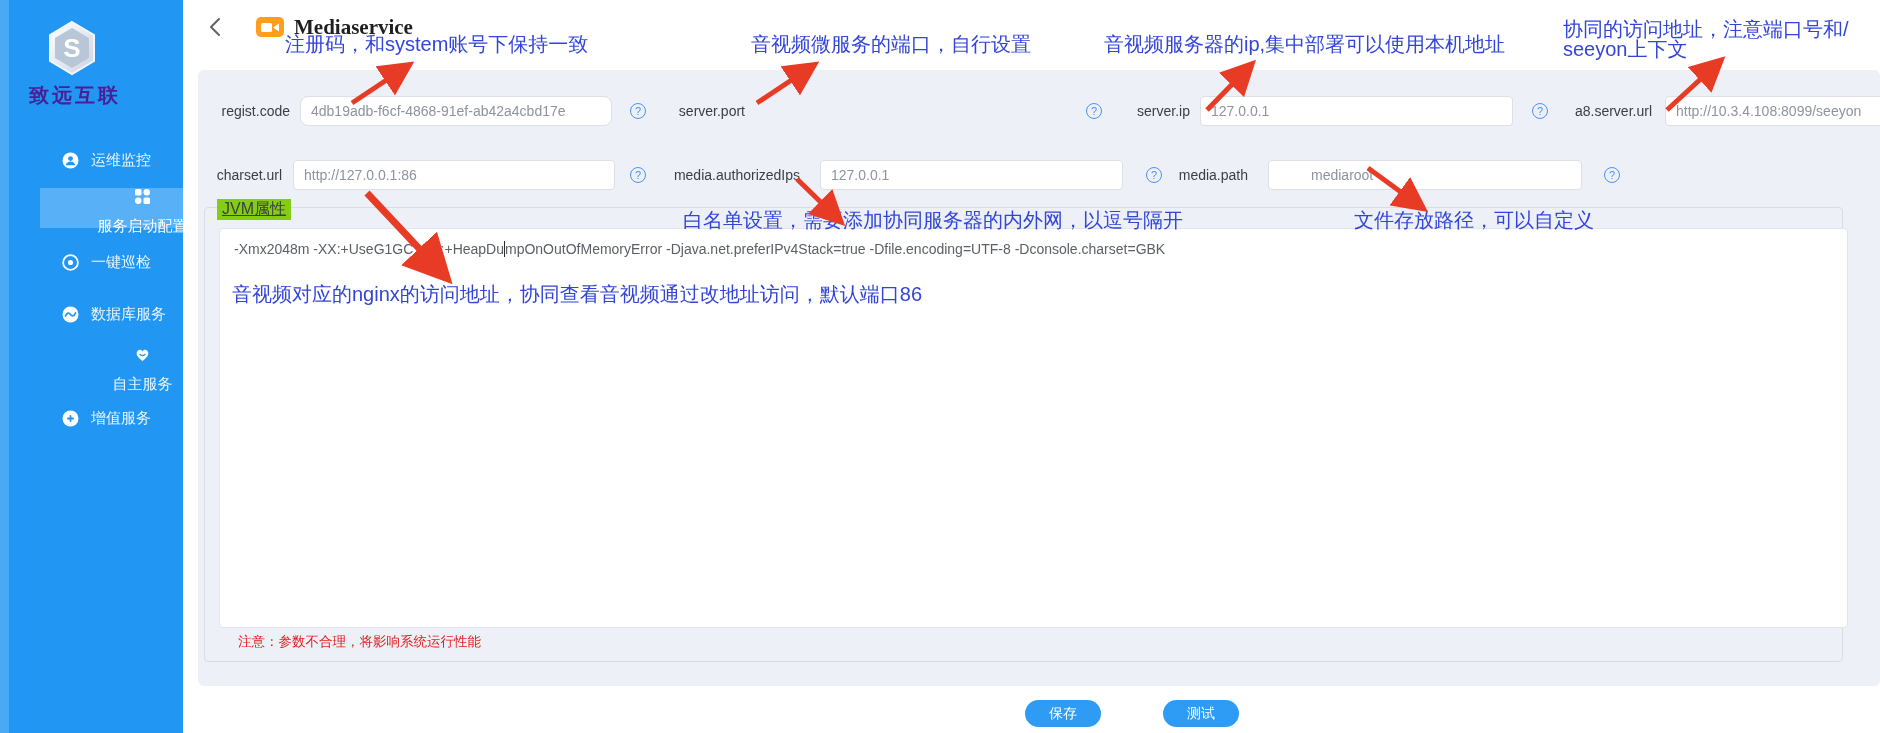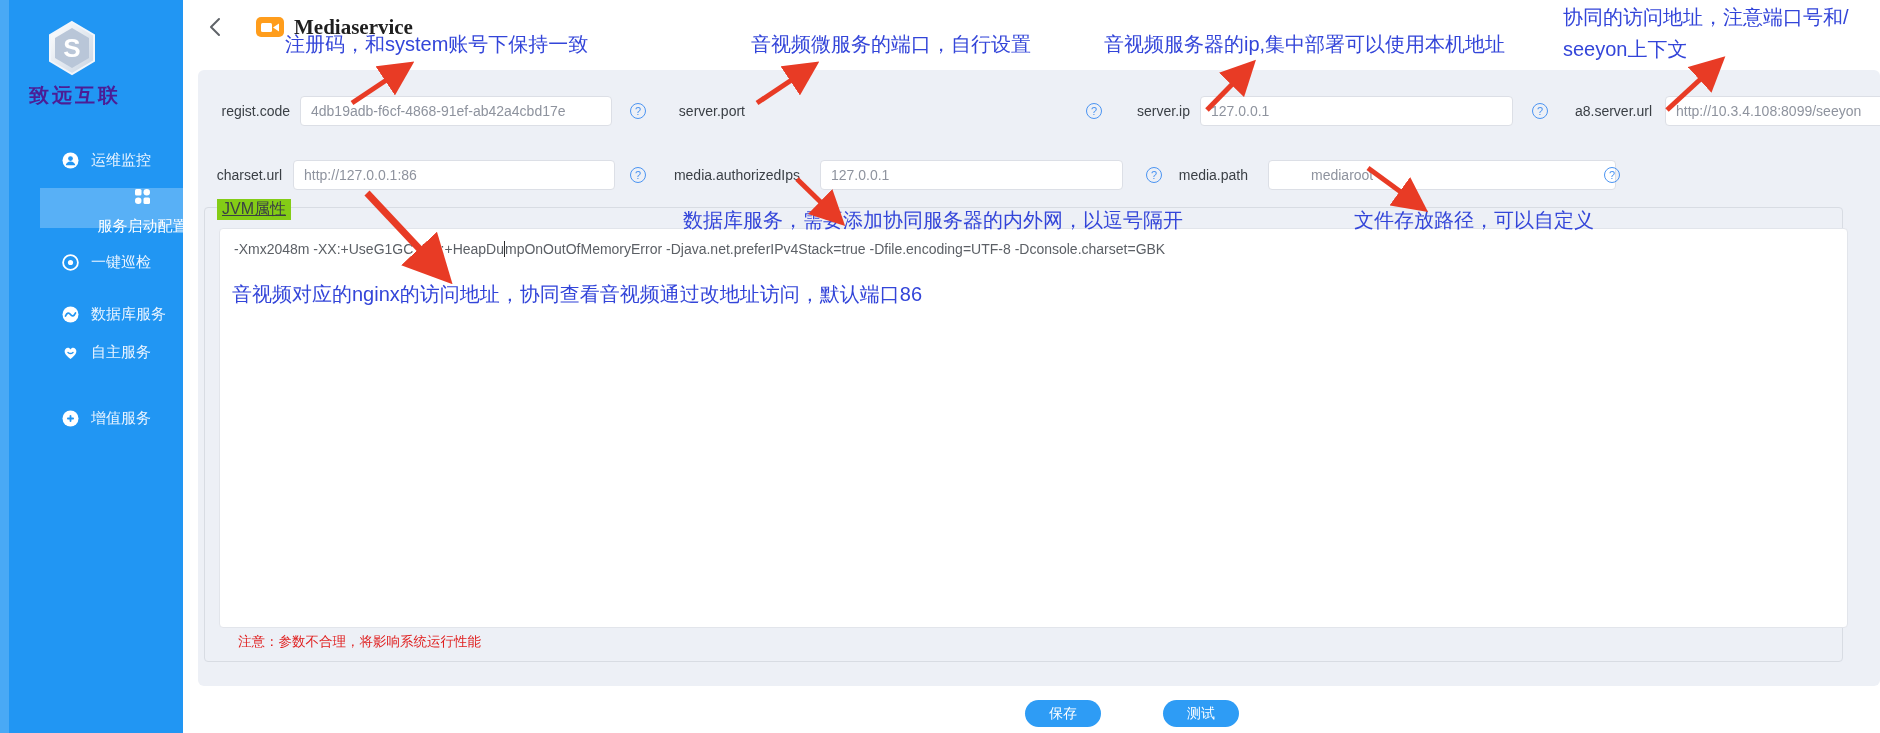--- a/index.html
+++ b/index.html
@@ -110,21 +110,21 @@
         </svg>
         <span>一键巡检</span>
       </div>
       <div class="nav-item" style="top:294px;">
         <svg class="nav-icon" viewBox="0 0 17 17">
           <circle cx="8.5" cy="8.5" r="8" fill="#ffffff"></circle>
           <path d="M3.5,10 C5,6.5 7,6.5 8.5,8.5 C10,10.5 12,10.5 13.5,7" fill="none" stroke="#2196f3" stroke-width="1.8" stroke-linecap="round"></path>
         </svg>
         <span>数据库服务</span>
       </div>
-      <div class="nav-item" style="top:332px;">
+      <div class="nav-item" style="top:346px;flex-direction:column;">
         <svg class="nav-icon" viewBox="0 0 17 17">
           <path d="M8.5,15 C3,11 1.5,7.5 3.5,5 C5,3.2 7.5,3.6 8.5,5.4 C9.5,3.6 12,3.2 13.5,5 C15.5,7.5 14,11 8.5,15 z" fill="#ffffff"></path>
           <path d="M6,8.5 q2.5,2.2 5,0" fill="none" stroke="#2196f3" stroke-width="1.4" stroke-linecap="round"></path>
         </svg>
         <span>自主服务</span>
       </div>
       <div class="nav-item" style="top:398px;">
         <svg class="nav-icon" viewBox="0 0 17 17">
           <circle cx="8.5" cy="8.5" r="8" fill="#ffffff"></circle>
           <rect x="5" y="7.6" width="7" height="1.8" rx="0.9" fill="#2196f3"></rect>
@@ -143,21 +143,21 @@
     <svg class="video-icon" viewBox="0 0 28 22">
       <rect x="0" y="1" width="28" height="20" rx="5" fill="#ff9d1c"></rect>
       <rect x="5" y="7" width="11" height="9" rx="1.5" fill="#ffffff"></rect>
       <polygon points="17,11.5 23,7.5 23,15.5" fill="#ffffff"></polygon>
     </svg>
     <h1 class="page-title">Mediaservice</h1>
 
     <section class="panel"></section>
 
     <label class="f-label" style="left:-13px; top:96px; width:120px;">regist.code</label>
-    <input class="f-input" style="left: 117px; top: 96px; width: 312px;" value="4db19adb-f6cf-4868-91ef-ab42a4cbd17e">
+    <input class="f-input" style="left: 117px; top: 96px; width: 312px; border-radius: 8px;" value="4db19adb-f6cf-4868-91ef-ab42a4cbd17e">
     <span class="q-icon" style="left:447px; top:103px;">?</span>
 
     <label class="f-label" style="left:442px; top:96px; width:120px;">server.port</label>
     <span class="q-icon" style="left:903px; top:103px;">?</span>
 
     <label class="f-label" style="left:887px; top:96px; width:120px;">server.ip</label>
     <input class="f-input" style="left: 1017px; top: 96px; width: 313px;" value="127.0.0.1">
     <span class="q-icon" style="left:1349px; top:103px;">?</span>
 
     <label class="f-label" style="left:1385px; top:96px; width:84px;">a8.server.url</label>
@@ -165,39 +165,39 @@
 
     <label class="f-label" style="left:-21px; top:160px; width:120px;">charset.url</label>
     <input class="f-input" style="left: 110px; top: 160px; width: 322px;" value="http://127.0.0.1:86">
     <span class="q-icon" style="left:447px; top:167px;">?</span>
 
     <label class="f-label" style="left:472px; top:160px; width:145px;">media.authorizedIps</label>
     <input class="f-input" style="left: 637px; top: 160px; width: 303px;" value="127.0.0.1">
     <span class="q-icon" style="left:963px; top:167px;">?</span>
 
     <label class="f-label" style="left:945px; top:160px; width:120px;">media.path</label>
-    <input class="f-input" style="left: 1085px; top: 160px; width: 348px; padding-left: 42px;" value="mediaroot">
+    <input class="f-input" style="left: 1085px; top: 160px; width: 314px; padding-left: 42px;" value="mediaroot">
     <span class="q-icon" style="left:1421px; top:167px;">?</span>
 
     <div class="jvm-box">
       <span class="jvm-legend">JVM属性</span>
     </div>
     <div class="jvm-textarea"><span>-Xmx2048m -XX:+UseG1GC -XX:+HeapDu</span><span class="caret"></span><span>mpOnOutOfMemoryError -Djava.net.preferIPv4Stack=true -Dfile.encoding=UTF-8 -Dconsole.charset=GBK</span></div>
     <div class="jvm-warning">注意：参数不合理，将影响系统运行性能</div>
 
     <button class="btn btn-save">保存</button>
     <button class="btn btn-test">测试</button>
   </main>
 
   <div class="ann" style="left:285px; top:31px;">注册码，和system账号下保持一致</div>
   <div class="ann" style="left:751px; top:31px;">音视频微服务的端口，自行设置</div>
   <div class="ann" style="left:1104px; top:31px;">音视频服务器的ip,集中部署可以使用本机地址</div>
-  <div class="ann" style="left:1563px; top:4px;">协同的访问地址，注意端口号和/</div>
+  <div class="ann" style="left:1563px; top:16px;">协同的访问地址，注意端口号和/</div>
   <div class="ann" style="left:1563px; top:36px;">seeyon上下文</div>
-  <div class="ann" style="left:683px; top:207px;">数据库服务，需要添加协同服务器的内外网，以逗号隔开</div>
+  <div class="ann" style="left:683px; top:207px;">白名单设置，需要添加协同服务器的内外网，以逗号隔开</div>
   <div class="ann" style="left:1354px; top:207px;">文件存放路径，可以自定义</div>
   <div class="ann" style="left:232px; top:281px;">音视频对应的nginx的访问地址，协同查看音视频通过改地址访问，默认端口86</div>
 
   <svg class="arrow-layer" viewBox="0 0 1880 733">
     <defs>
       <marker id="ah" markerWidth="7" markerHeight="7" refX="5" refY="3.5" orient="auto">
         <path d="M0,0 L7,3.5 L0,7 z" fill="#e83b25"></path>
       </marker>
     </defs>
     <line x1="352" y1="103" x2="406" y2="67" stroke="#e83b25" stroke-width="5" marker-end="url(#ah)"></line>

